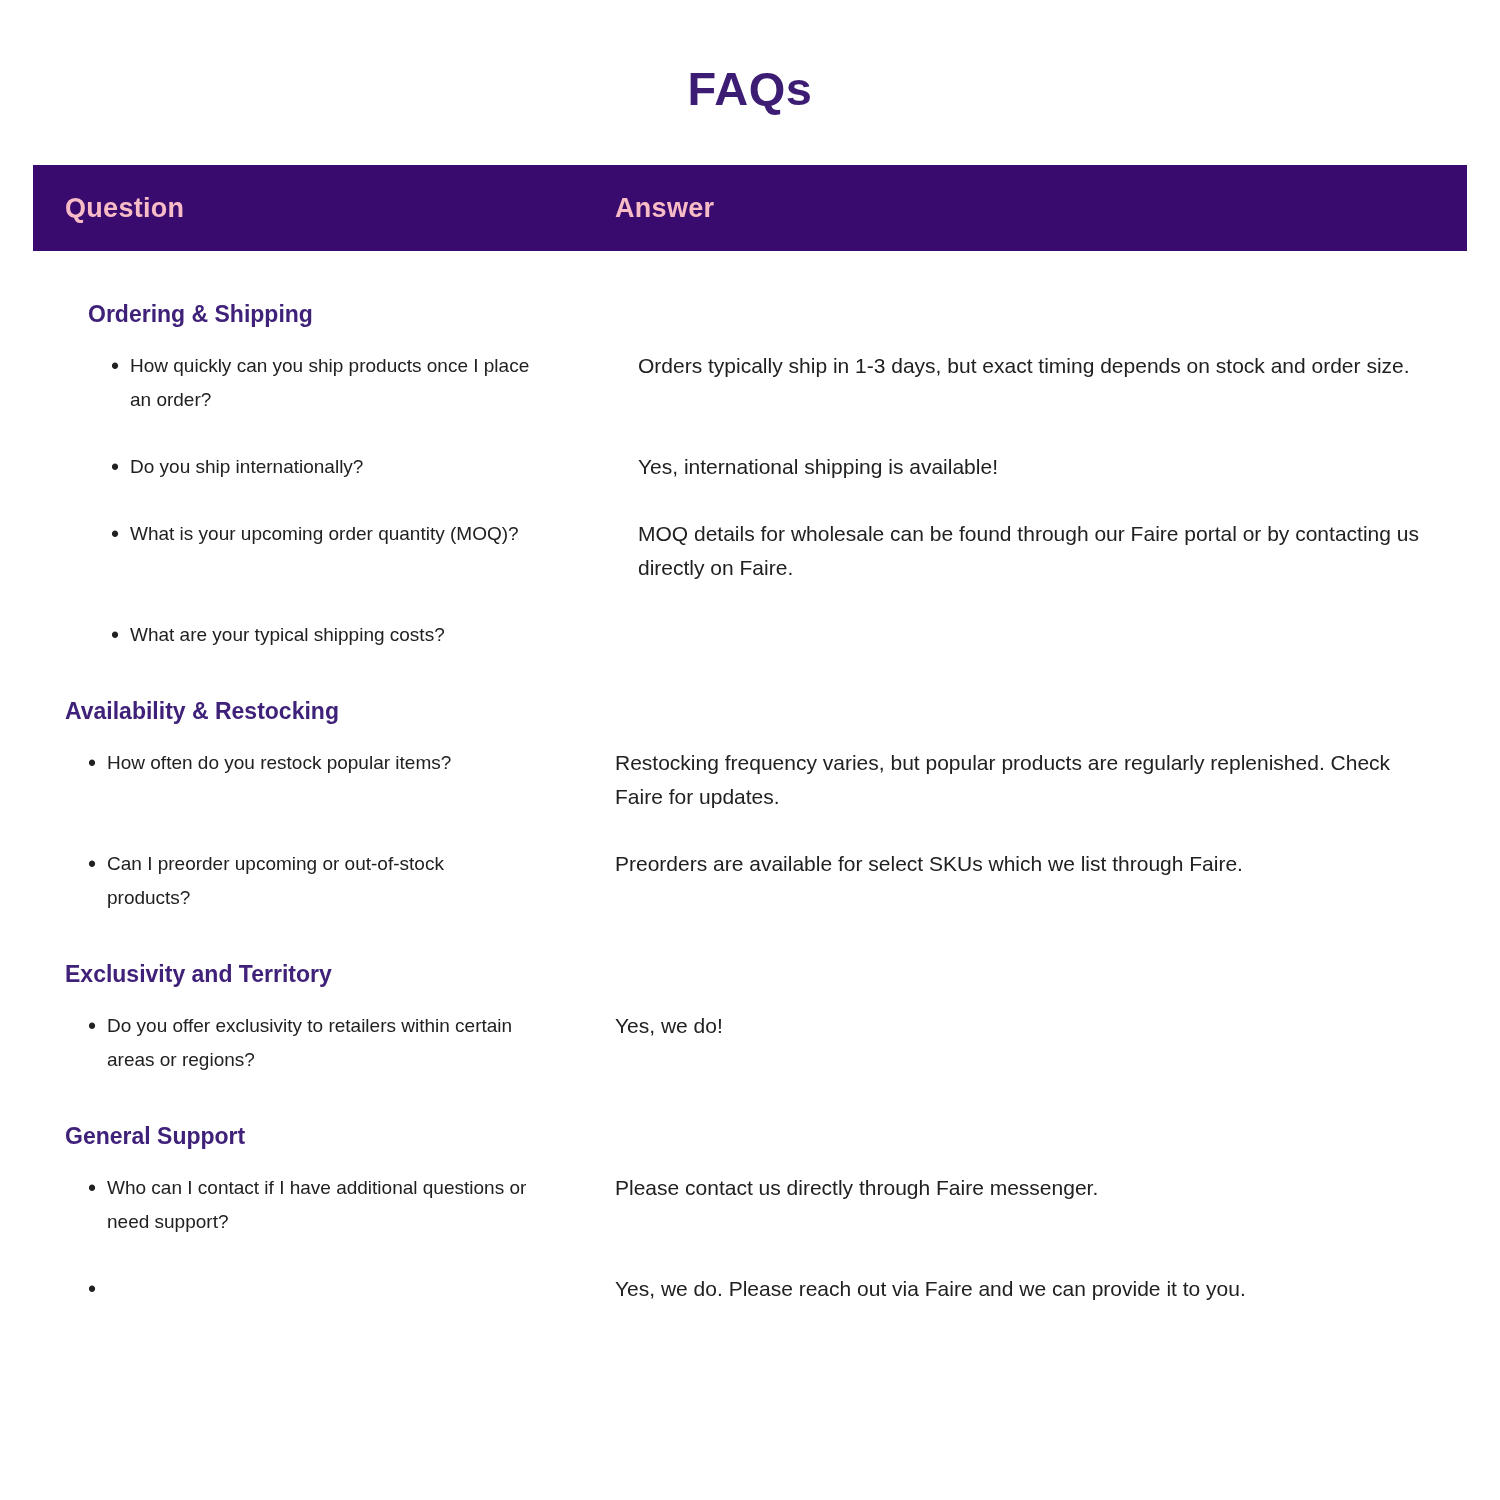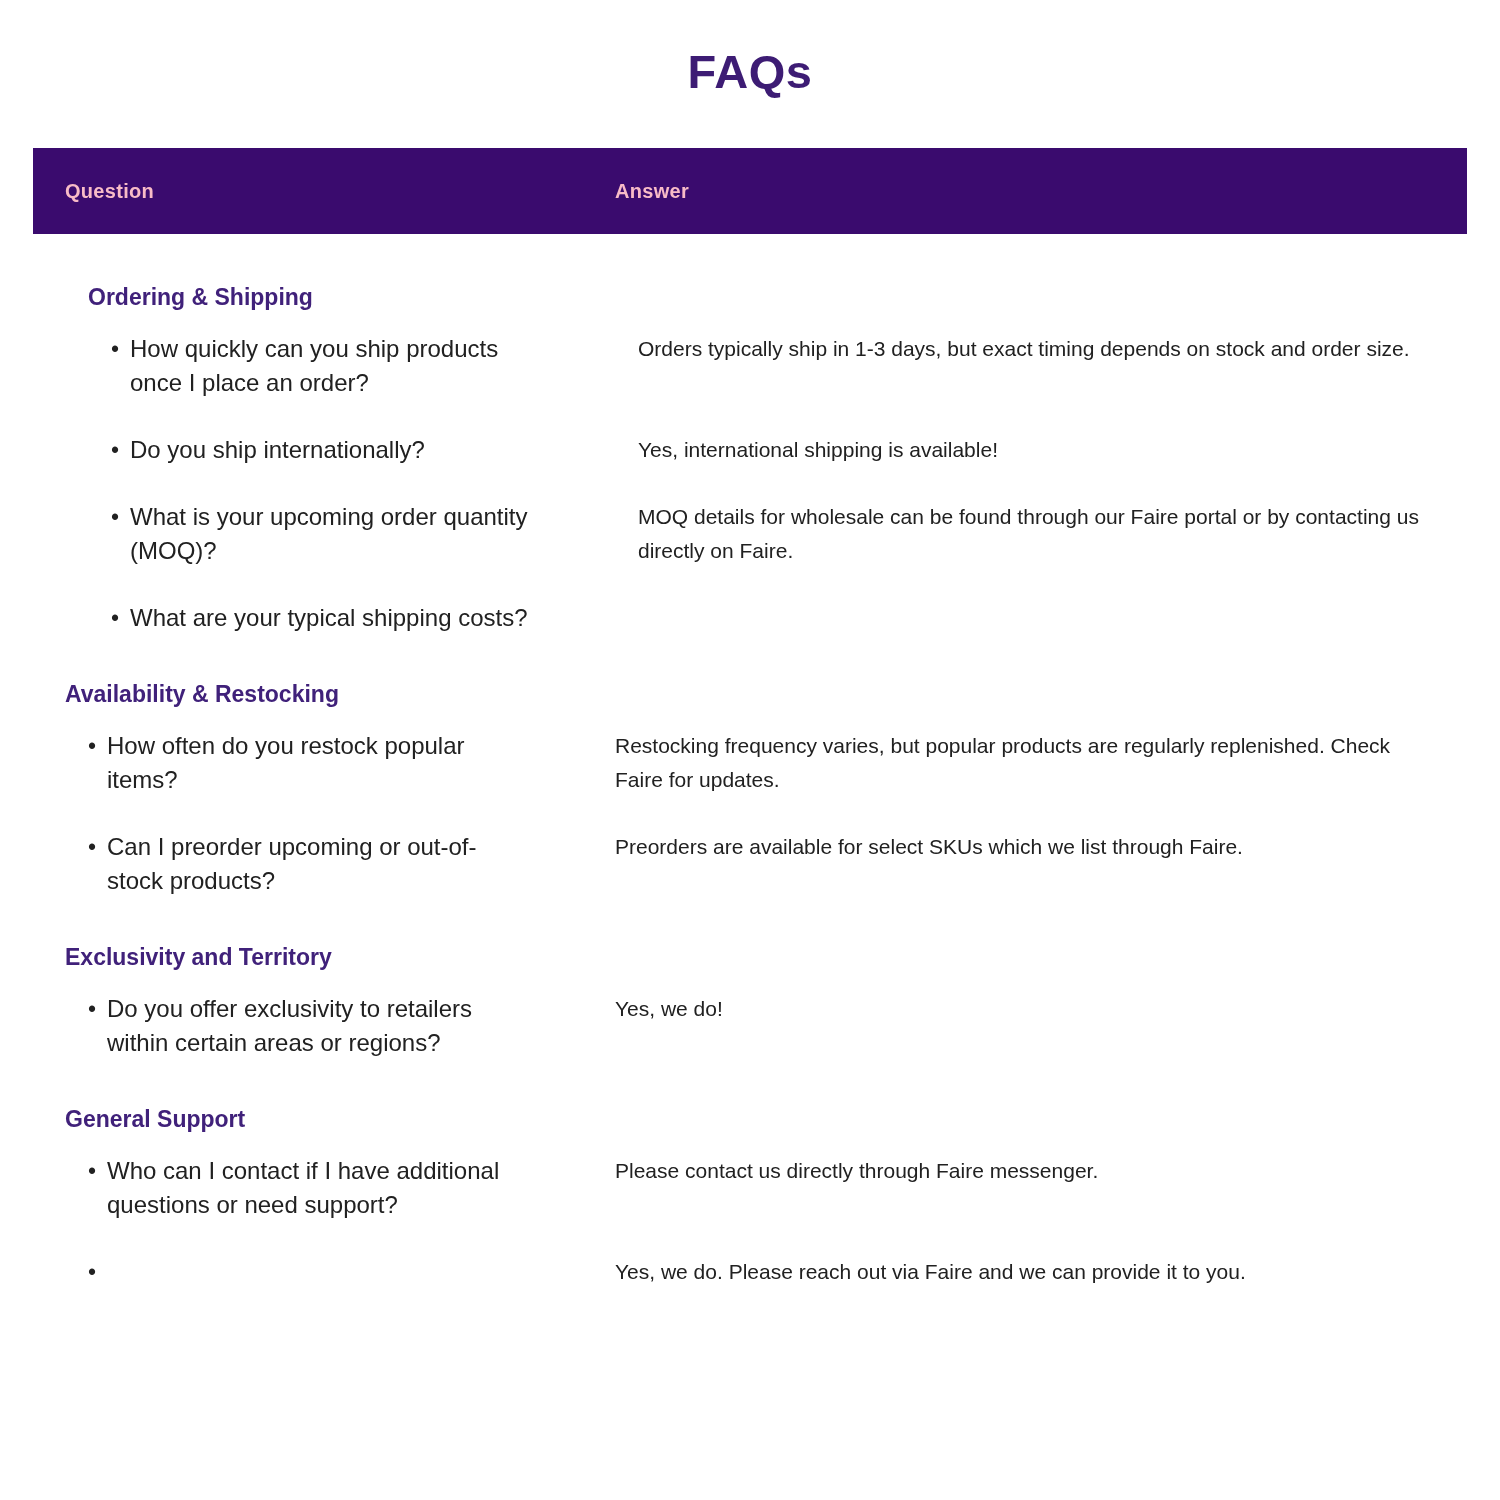--- a/index.html
+++ b/index.html
@@ -13,42 +13,42 @@
   * { margin: 0; padding: 0; box-sizing: border-box; }
   html, body {
     width: 1500px;
     background: var(--page-bg);
     font-family: "Liberation Sans", "DejaVu Sans", sans-serif;
     color: var(--body-text);
   }
   .page {
     width: 1500px;
     min-height: 1500px;
-    padding-top: 45px;
+    padding-top: 62px;
     background: var(--page-bg);
   }
   .page-title {
     text-align: center;
     font-size: 47px;
     font-weight: 700;
     letter-spacing: 0.5px;
     color: var(--title-color);
     line-height: 54px;
   }
   .header-bar {
     margin: 49px 33px 0 33px;
     height: 86px;
     background: var(--header-bg);
     display: grid;
     grid-template-columns: 550px 1fr;
     align-items: center;
     padding: 0 32px;
   }
   .header-bar .col-label {
-    font-size: 20px;
+    font-size: 27px;
     font-weight: 700;
     color: var(--header-text);
     letter-spacing: 0.3px;
   }
   .faq-body {
     padding: 0 65px 60px 65px;
   }
   .faq-section { margin-top: 44px; }
   .faq-section:first-child { margin-top: 48px; margin-left: 23px; }
   .section-heading {
@@ -70,21 +70,21 @@
     font-size: 23px;
     line-height: 34px;
   }
   .bullet {
     flex: 0 0 19px;
     font-size: 23px;
     line-height: 34px;
   }
   .q-text {
     max-width: 420px;
-    font-size: 24px;
+    font-size: 19px;
     line-height: 34px;
   }
   .a-cell {
     font-size: 21px;
     line-height: 34px;
     max-width: 820px;
   }
 </style>
 </head>
 <body>

